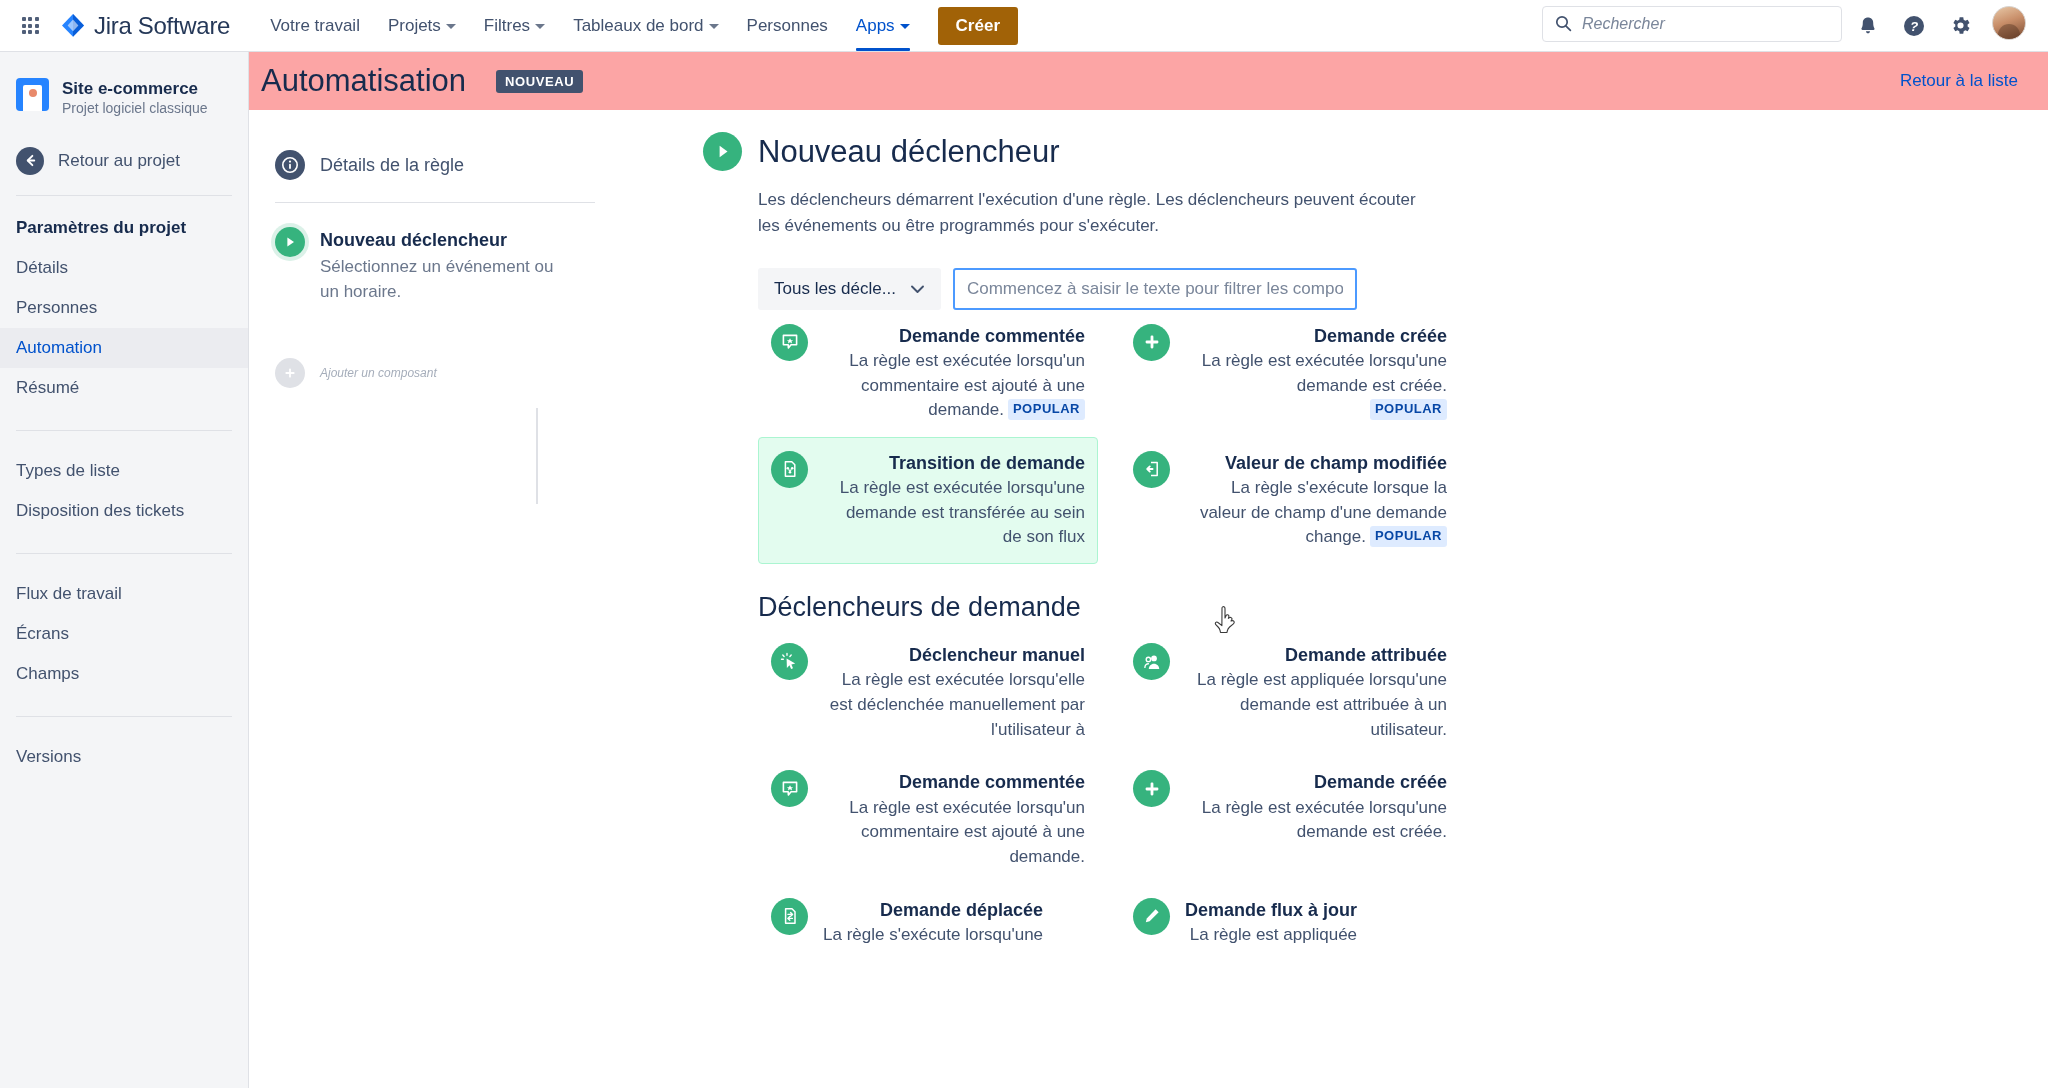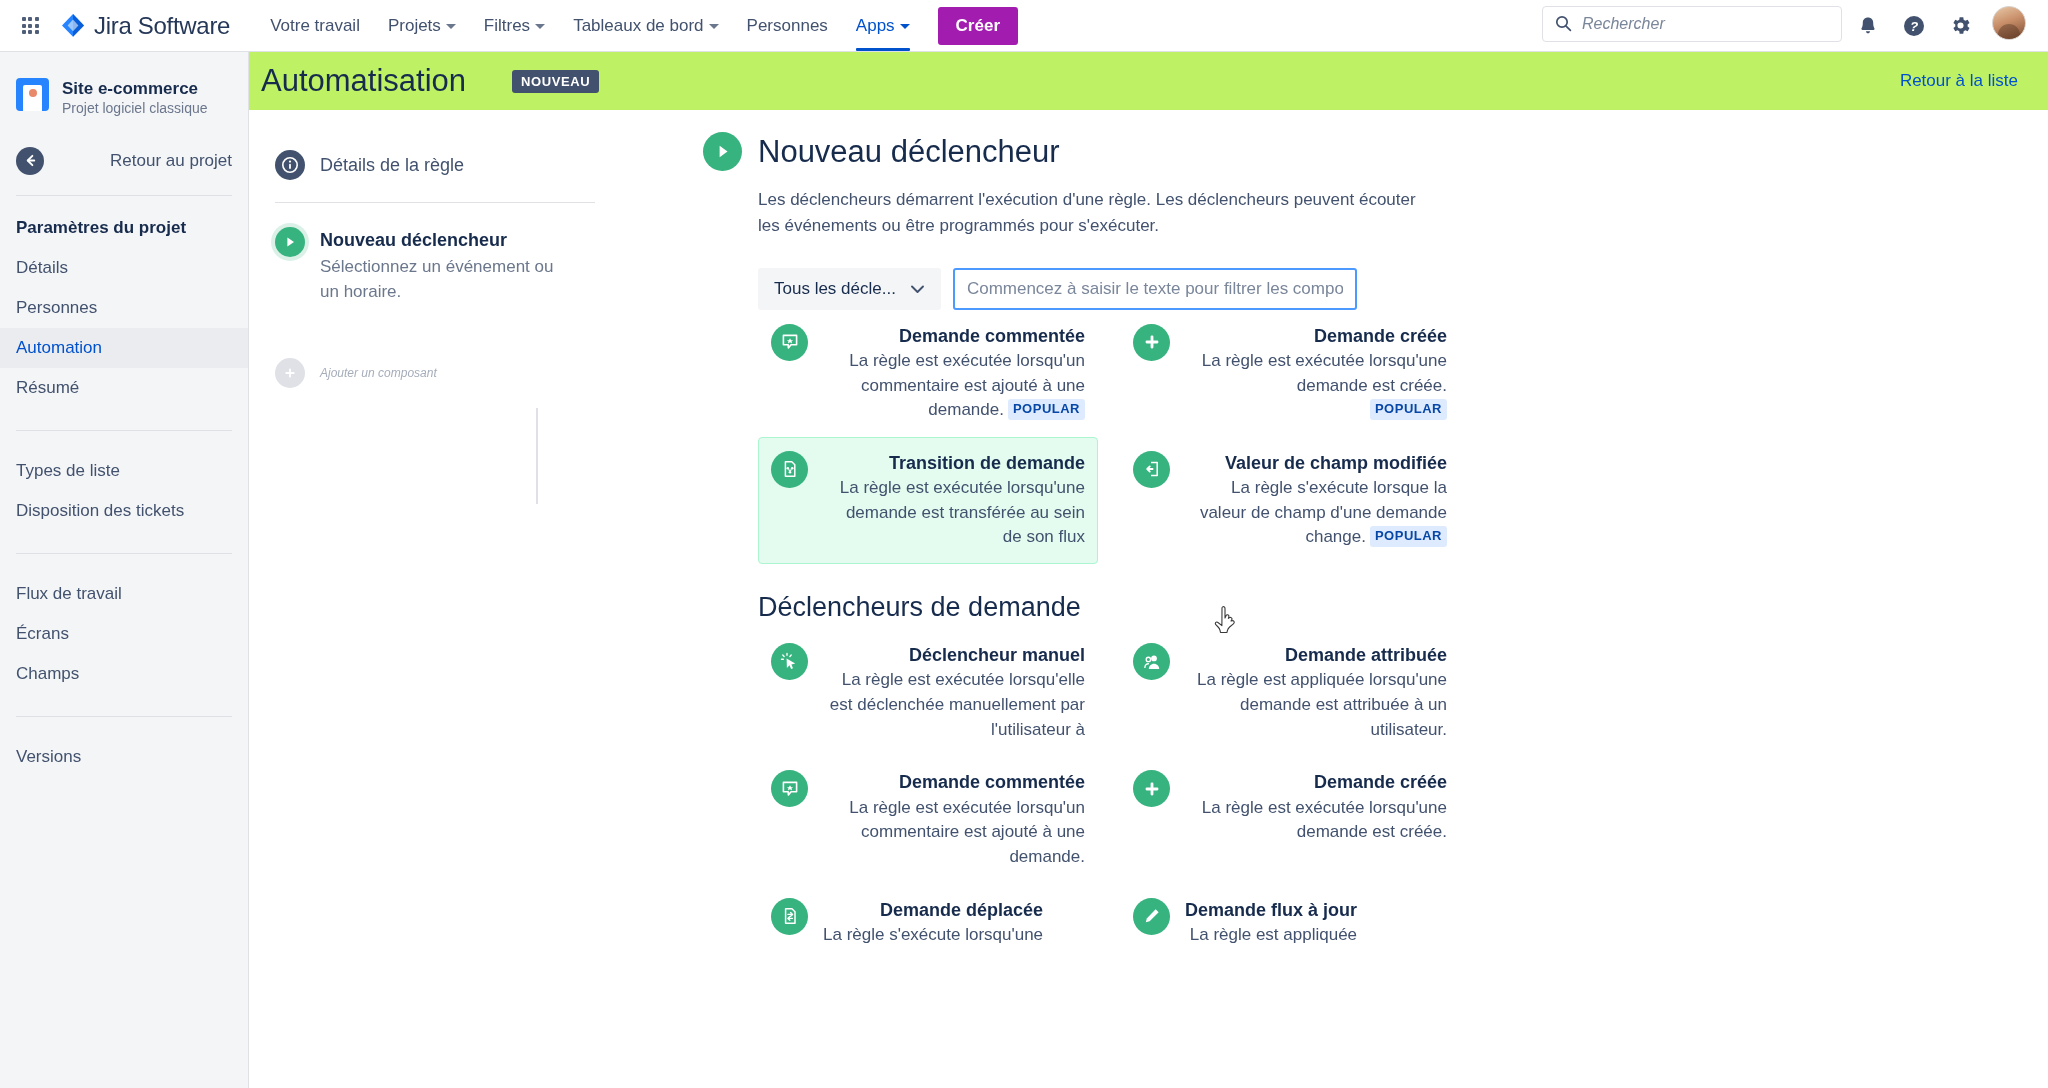--- a/index.html
+++ b/index.html
@@ -55,21 +55,21 @@
     height: 3px; background: #0052cc; border-radius: 1px;
   }
   .caret {
     width: 0; height: 0;
     border-left: 5px solid transparent;
     border-right: 5px solid transparent;
     border-top: 5px solid #6b778c;
     margin-top: 2px;
   }
   .create-btn {
-    background: #a21caf; color: #fff;
+    background: #a16207; color: #fff;
     font-size: 17px; font-weight: 600;
     padding: 9px 18px; border-radius: 3px;
     border: none; cursor: pointer; margin-left: 14px;
     white-space: nowrap;
   }
   .nav-right {
     margin-left: auto; display: flex; align-items: flex-start; gap: 6px;
     padding-right: 8px;
     font-style: italic;
   }
@@ -126,21 +126,21 @@
   .proj-text { min-width: 0; }
   .proj-name {
     font-size: 17px; font-weight: 600; color: #172b4d;
     line-height: 1.25; white-space: nowrap;
   }
   .proj-type {
     font-size: 14px; color: #6b778c; line-height: 1.4; white-space: nowrap;
   }
   .back-row {
     display: flex; align-items: center; gap: 14px;
-    padding: 14px 16px 18px 16px; cursor: pointer; justify-content: space-between;
+    padding: 14px 16px 18px 16px; cursor: pointer;
   }
   .back-circle {
     width: 28px; height: 28px; flex: 0 0 28px; border-radius: 50%;
     background: #42526e; display: flex; align-items: center; justify-content: center;
   }
   .back-label { font-size: 17px; color: #42526e; white-space: nowrap; }
   .sb-divider { height: 1px; background: #dfe1e6; margin: 2px 16px 0 16px; }
   .sb-section-title {
     font-size: 17px; font-weight: 700; color: #172b4d;
     padding: 22px 16px 10px 16px; white-space: nowrap;
@@ -152,24 +152,23 @@
   }
   .sb-item.active {
     background: #ebecf0; color: #0052cc; font-weight: 400;
   }
   .sb-gap { height: 20px; }
 
   
   .page-header {
     position: absolute; top: 52px; left: 249px;
     width: 1799px; height: 58px;
-    background: #bef264;
+    background: #fca5a5;
     display: flex; align-items: center;
     padding: 0 30px 0 12px;
-    gap: 16px;
   }
   .page-title {
     font-size: 31px; font-weight: 500; color: #172b4d;
     margin-left: 0; white-space: nowrap;
   }
   .new-badge {
     margin-left: 30px;
     background: #42526e; color: #fff;
     font-size: 13px; font-weight: 700; letter-spacing: .6px;
     padding: 4px 9px; border-radius: 3px; white-space: nowrap; text-align: center;

